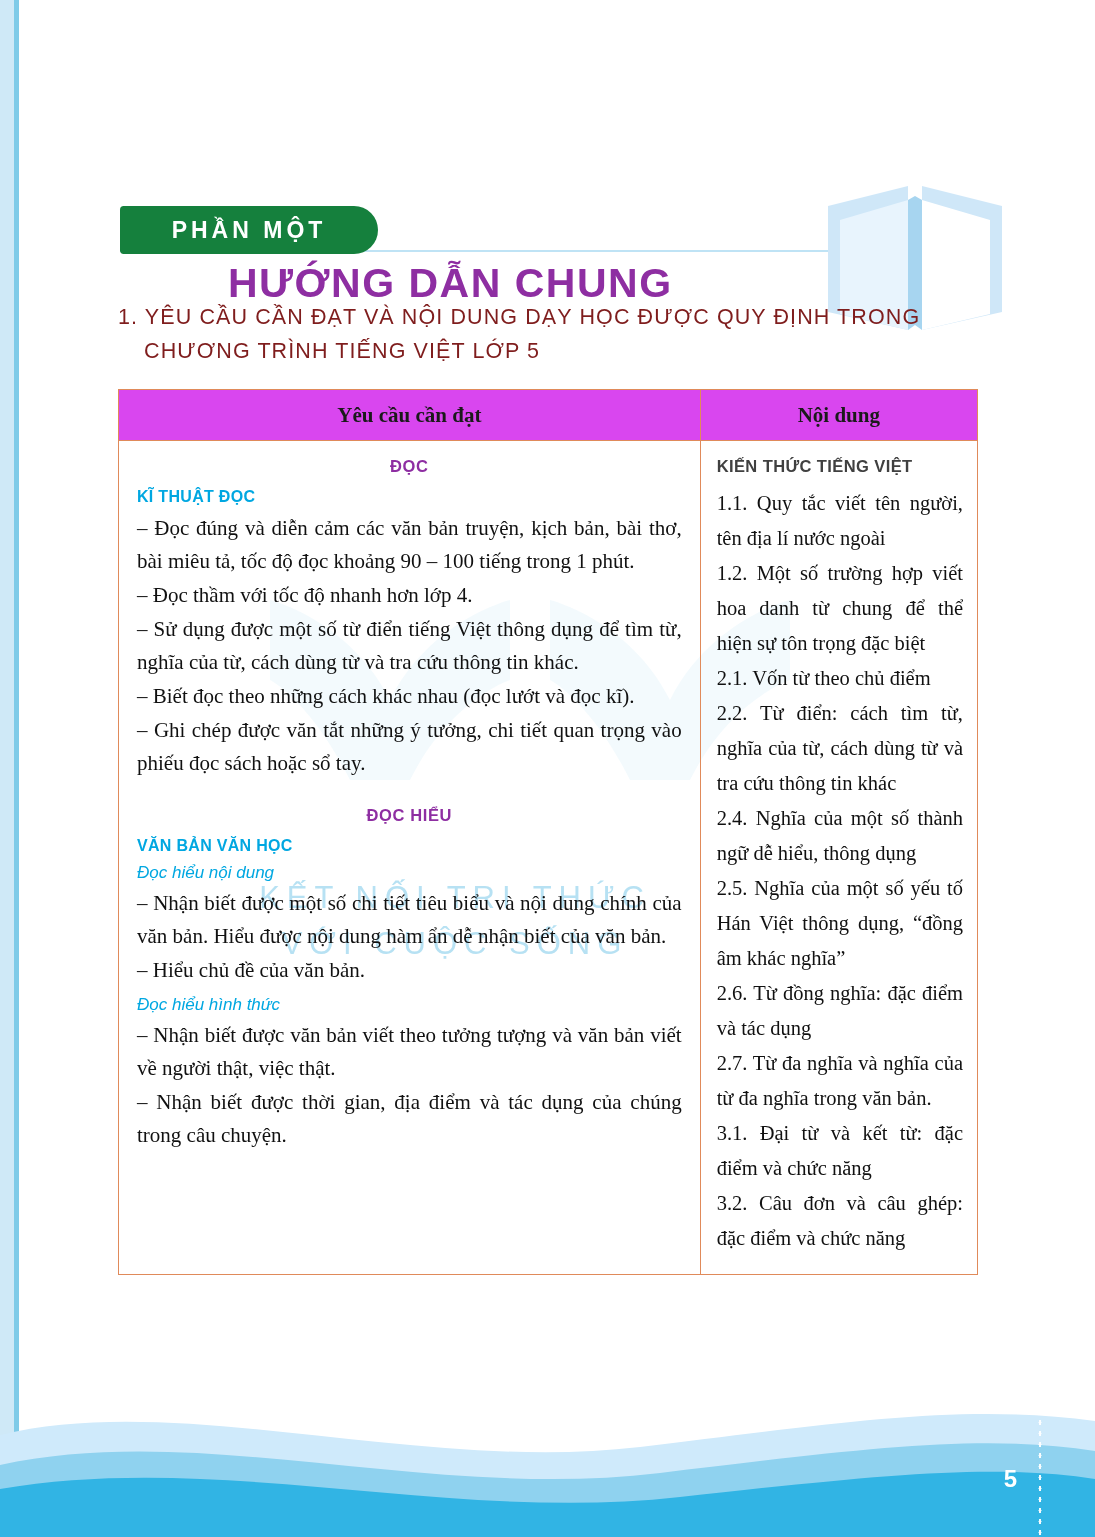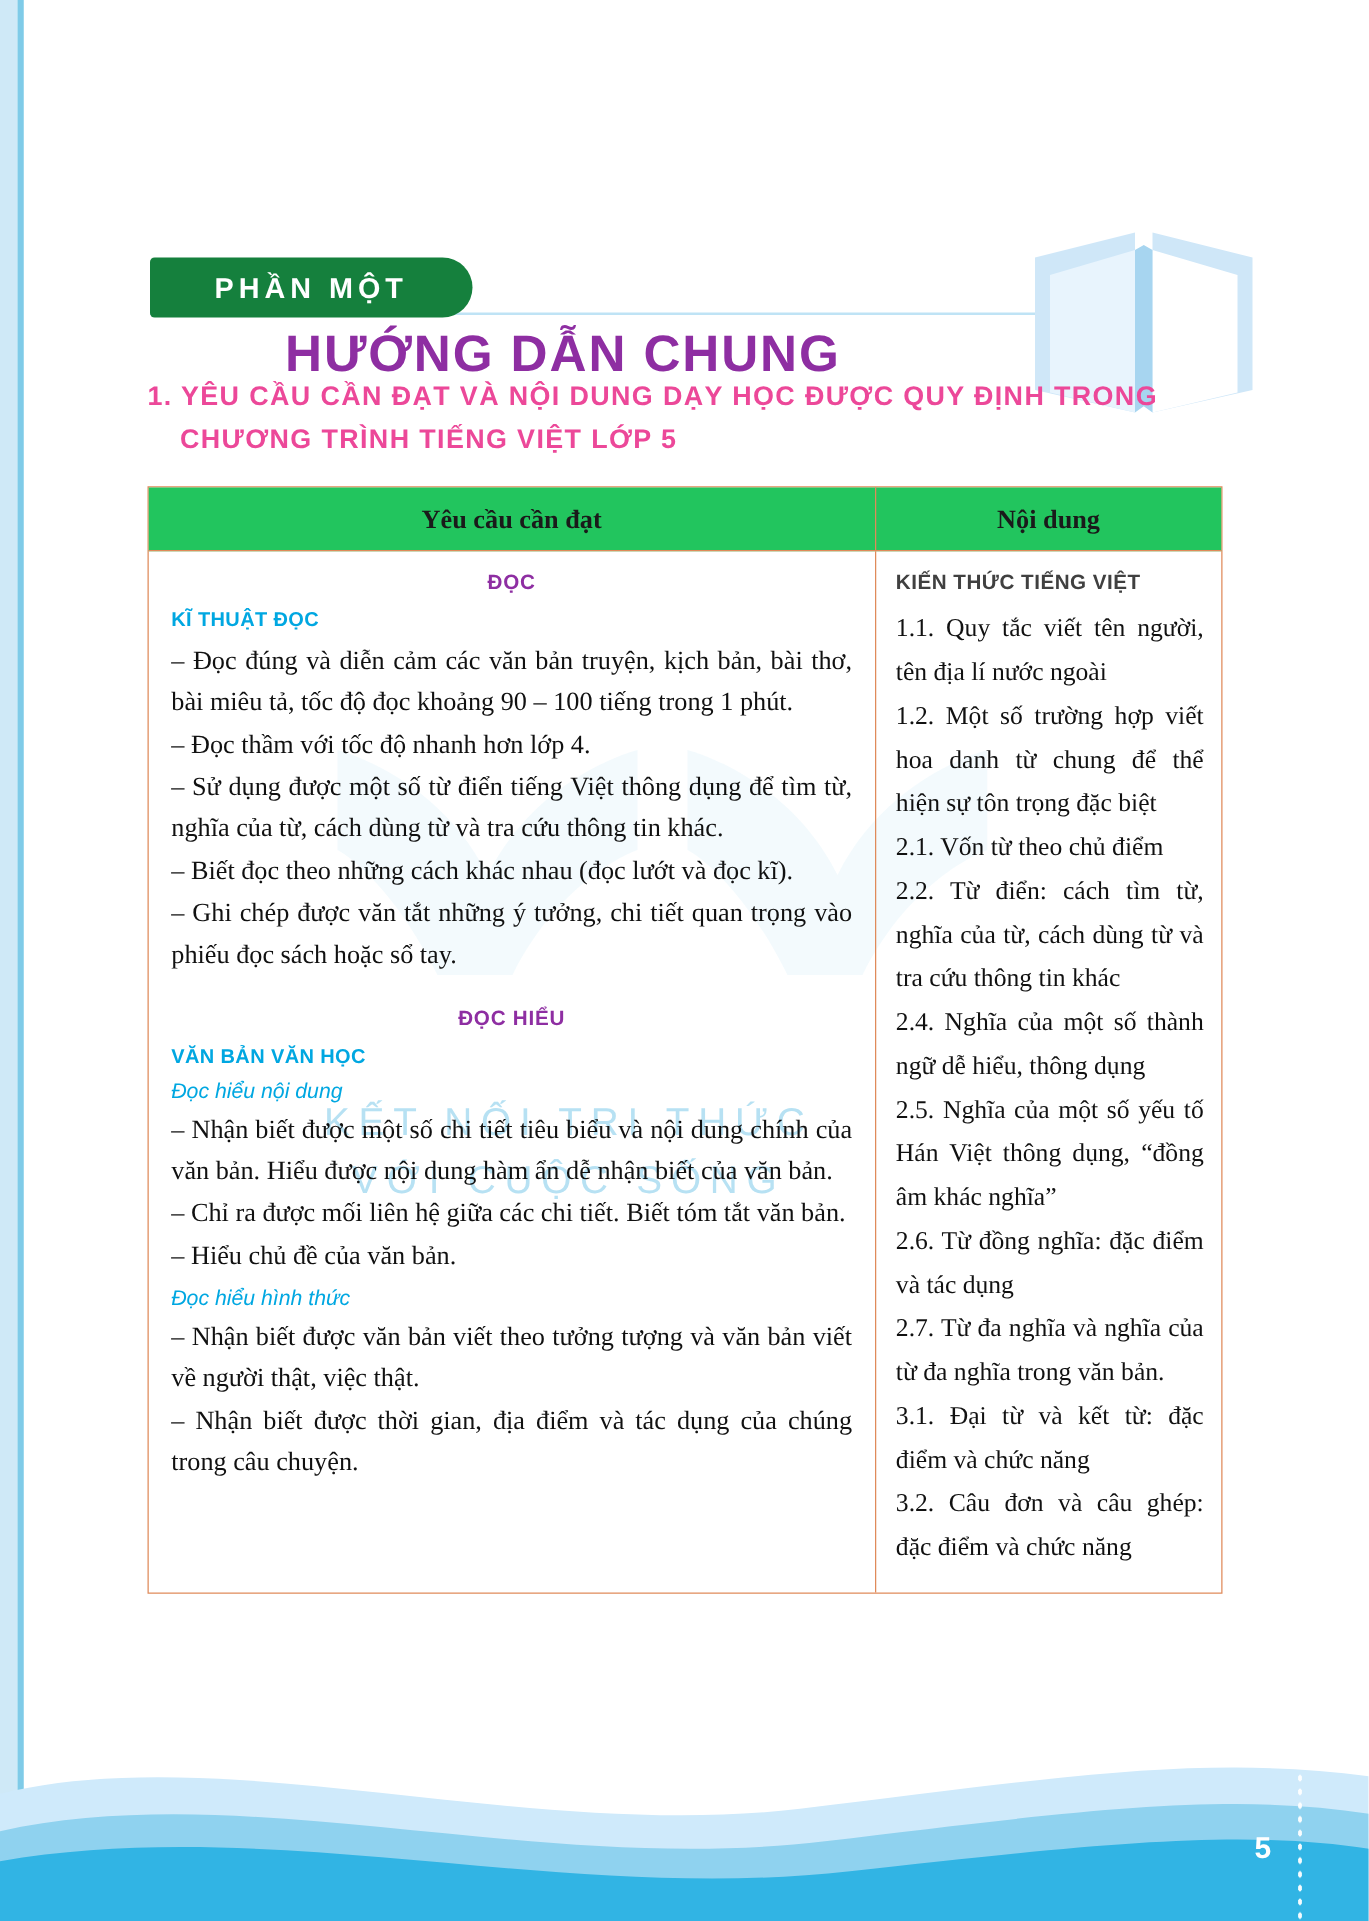--- a/index.html
+++ b/index.html
@@ -52,38 +52,38 @@
     color: #8e2ea2;
   }
 
   
   .book-icon { position: absolute; left: 820px; top: 92px; width: 190px; height: 160px; }
 
   
   .section-heading {
     position: absolute; left: 118px; top: 300px; width: 900px;
     font-family: "Liberation Sans", sans-serif;
-    font-weight: bold;
+    font-weight: normal;
     font-size: 21.5px;
     letter-spacing: 1.1px;
-    color: #ec4899;
+    color: #7f1d1d;
     line-height: 34px;
   }
   .section-heading .line2 { display: block; padding-left: 26px; }
 
   
   .tbl {
     position: absolute; left: 118px; top: 389px;
     width: 860px;
     border: 1.5px solid #e08a5a;
     border-collapse: collapse;
   }
   .tbl-head {
     display: flex;
-    background: #22c55e;
+    background: #d946ef;
     border-bottom: 1.5px solid #e08a5a;
   }
   .tbl-head .cell-l, .tbl-head .cell-r {
     display: flex; align-items: center; justify-content: center;
     height: 50px;
     font-family: "Liberation Serif", serif;
     font-weight: bold;
     font-size: 21px;
     color: #1a1a1a;
   }
@@ -240,21 +240,20 @@
       <p class="para">– Đọc thầm với tốc độ nhanh hơn lớp 4.</p>
       <p class="para">– Sử dụng được một số từ điển tiếng Việt thông dụng để tìm từ, nghĩa của từ, cách dùng từ và tra cứu thông tin khác.</p>
       <p class="para">– Biết đọc theo những cách khác nhau (đọc lướt và đọc kĩ).</p>
       <p class="para">– Ghi chép được văn tắt những ý tưởng, chi tiết quan trọng vào phiếu đọc sách hoặc sổ tay.</p>
 
       <div class="subhead-center mt">ĐỌC HIỂU</div>
 
       <div class="subhead-blue">VĂN BẢN VĂN HỌC</div>
       <div class="subhead-blue-italic">Đọc hiểu nội dung</div>
       <p class="para">– Nhận biết được một số chi tiết tiêu biểu và nội dung chính của văn bản. Hiểu được nội dung hàm ẩn dễ nhận biết của văn bản.</p>
-      <p class="para">– Chỉ ra được mối liên hệ giữa các chi tiết. Biết tóm tắt văn bản.</p>
       <p class="para">– Hiểu chủ đề của văn bản.</p>
 
       <div class="subhead-blue-italic">Đọc hiểu hình thức</div>
       <p class="para">– Nhận biết được văn bản viết theo tưởng tượng và văn bản viết về người thật, việc thật.</p>
       <p class="para">– Nhận biết được thời gian, địa điểm và tác dụng của chúng trong câu chuyện.</p>
     </div>
 
     <div class="col-right">
       <div class="subhead-right">KIẾN THỨC TIẾNG VIỆT</div>
       <p class="para r">1.1. Quy tắc viết tên người, tên địa lí nước ngoài</p>

